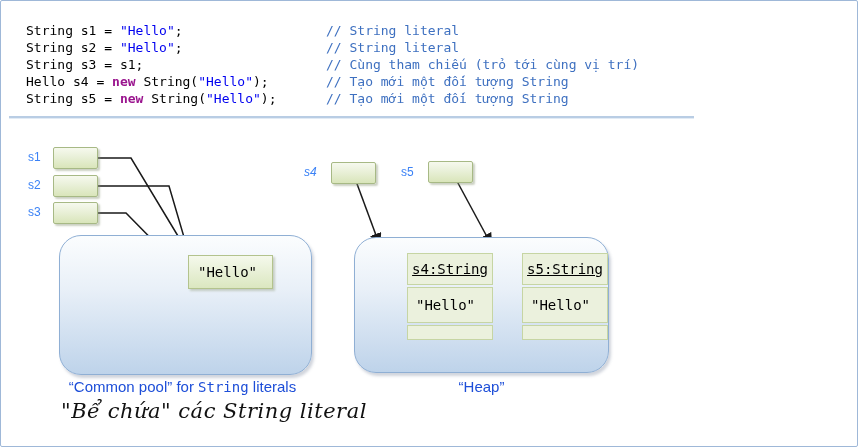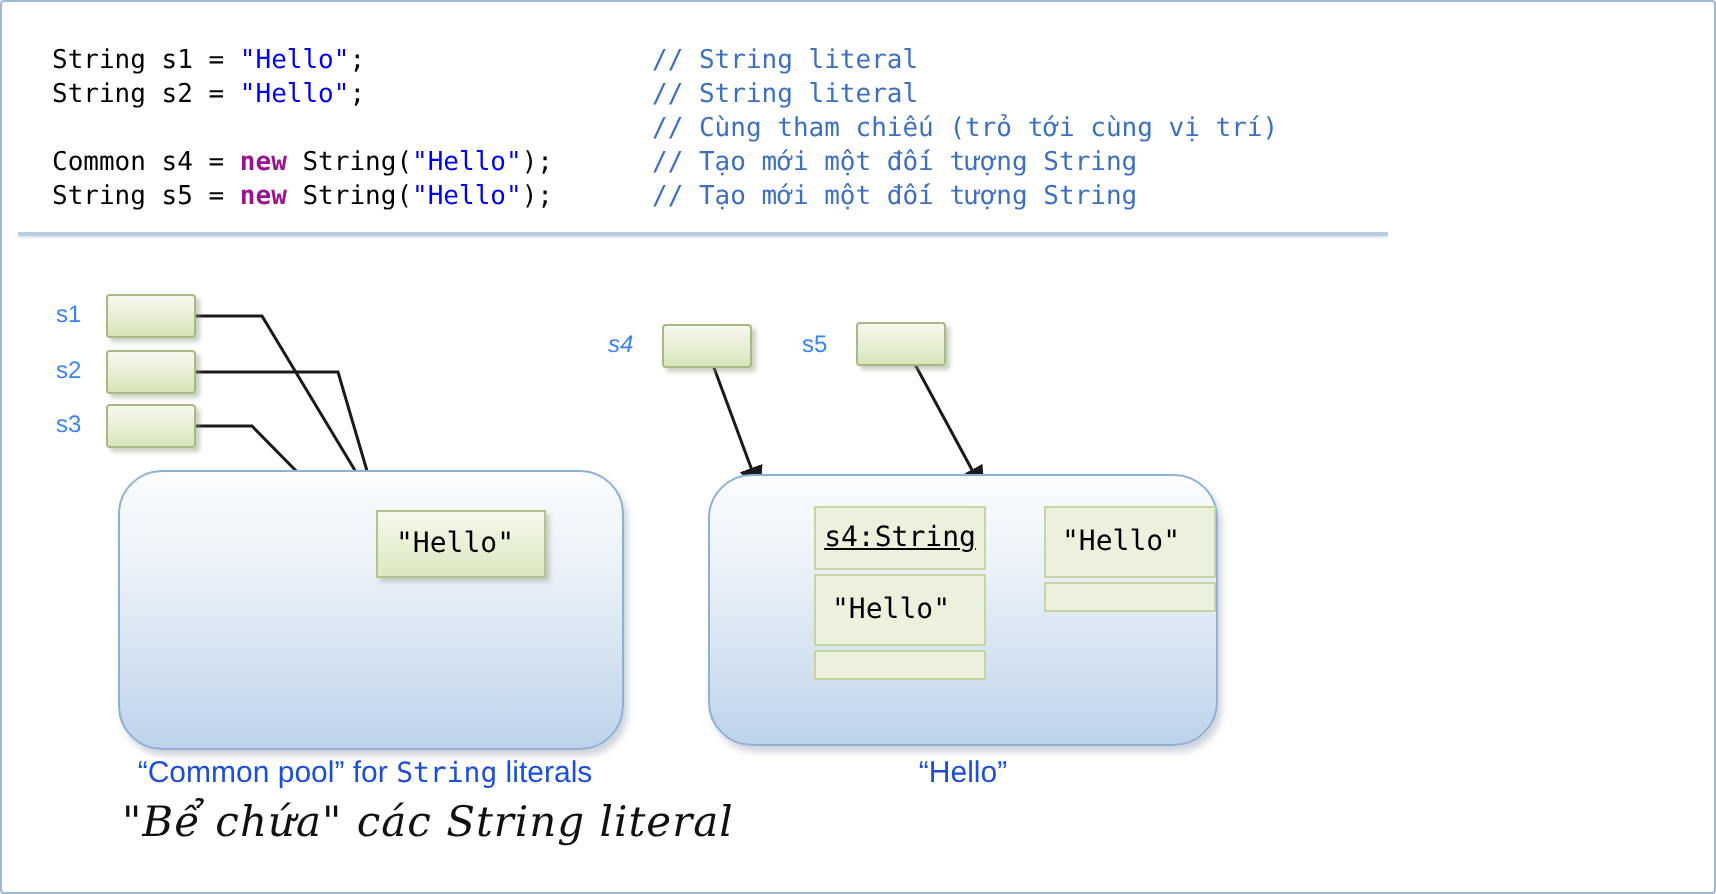--- a/index.html
+++ b/index.html
@@ -66,22 +66,22 @@
     font:italic 21px "DejaVu Serif",serif;letter-spacing:.5px;color:#111;}
 </style>
 </head>
 <body>
 
 <div id="frame">
 
   <div id="code-block">
       <div class="code-line"><span class="tok-plain">String s1 = </span><span class="tok-str">"Hello"</span><span class="tok-plain">;</span><span class="comment-col">// String literal</span></div>
       <div class="code-line"><span class="tok-plain">String s2 = </span><span class="tok-str">"Hello"</span><span class="tok-plain">;</span><span class="comment-col">// String literal</span></div>
-      <div class="code-line"><span class="comment-col">// Cùng tham chiếu (trỏ tới cùng vị trí)</span></div>
-      <div class="code-line"><span class="tok-plain">Common s4 = </span><span class="tok-kw">new</span><span class="tok-plain"> String(</span><span class="tok-str">"Hello"</span><span class="tok-plain">);</span><span class="comment-col">// Tạo mới một đối tượng String</span></div>
+      <div class="code-line"><span class="tok-plain">String s3 = s1;</span><span class="comment-col">// Cùng tham chiếu (trỏ tới cùng vị trí)</span></div>
+      <div class="code-line"><span class="tok-plain">Hello s4 = </span><span class="tok-kw">new</span><span class="tok-plain"> String(</span><span class="tok-str">"Hello"</span><span class="tok-plain">);</span><span class="comment-col">// Tạo mới một đối tượng String</span></div>
       <div class="code-line"><span class="tok-plain">String s5 = </span><span class="tok-kw">new</span><span class="tok-plain"> String(</span><span class="tok-str">"Hello"</span><span class="tok-plain">);</span><span class="comment-col">// Tạo mới một đối tượng String</span></div>
     </div>
   <div id="separator"></div>
 
   <svg id="arrows" viewBox="0 0 856 445" xmlns="http://www.w3.org/2000/svg">
     <defs>
       <marker id="ah" markerWidth="10" markerHeight="9" refX="8.5" refY="4" orient="auto">
         <path d="M0,0 L9,4 L0,8 z" fill="#1a1a1a"></path>
       </marker>
     </defs>
@@ -115,20 +115,21 @@
     <span>“Common pool” for </span><span class="caption-code">String</span><span> literals</span>
   </div>
 
   <div class="region" id="heap-region"></div>
   <div class="obj" id="heap-object-s4">
     <div class="compartment obj-header">s4:String</div>
     <div class="compartment obj-value">"Hello"</div>
     <div class="compartment obj-empty"></div>
   </div>
   <div class="obj" id="heap-object-s5">
+    <div class="compartment obj-header">s5:String</div>
     <div class="compartment obj-value">"Hello"</div>
     <div class="compartment obj-empty"></div>
   </div>
-  <div class="caption" id="heap-caption">“Hello”</div>
+  <div class="caption" id="heap-caption">“Heap”</div>
 
   <div id="footnote">"Bể chứa" các String literal</div>
 
 </div>
 
 </body></html>

